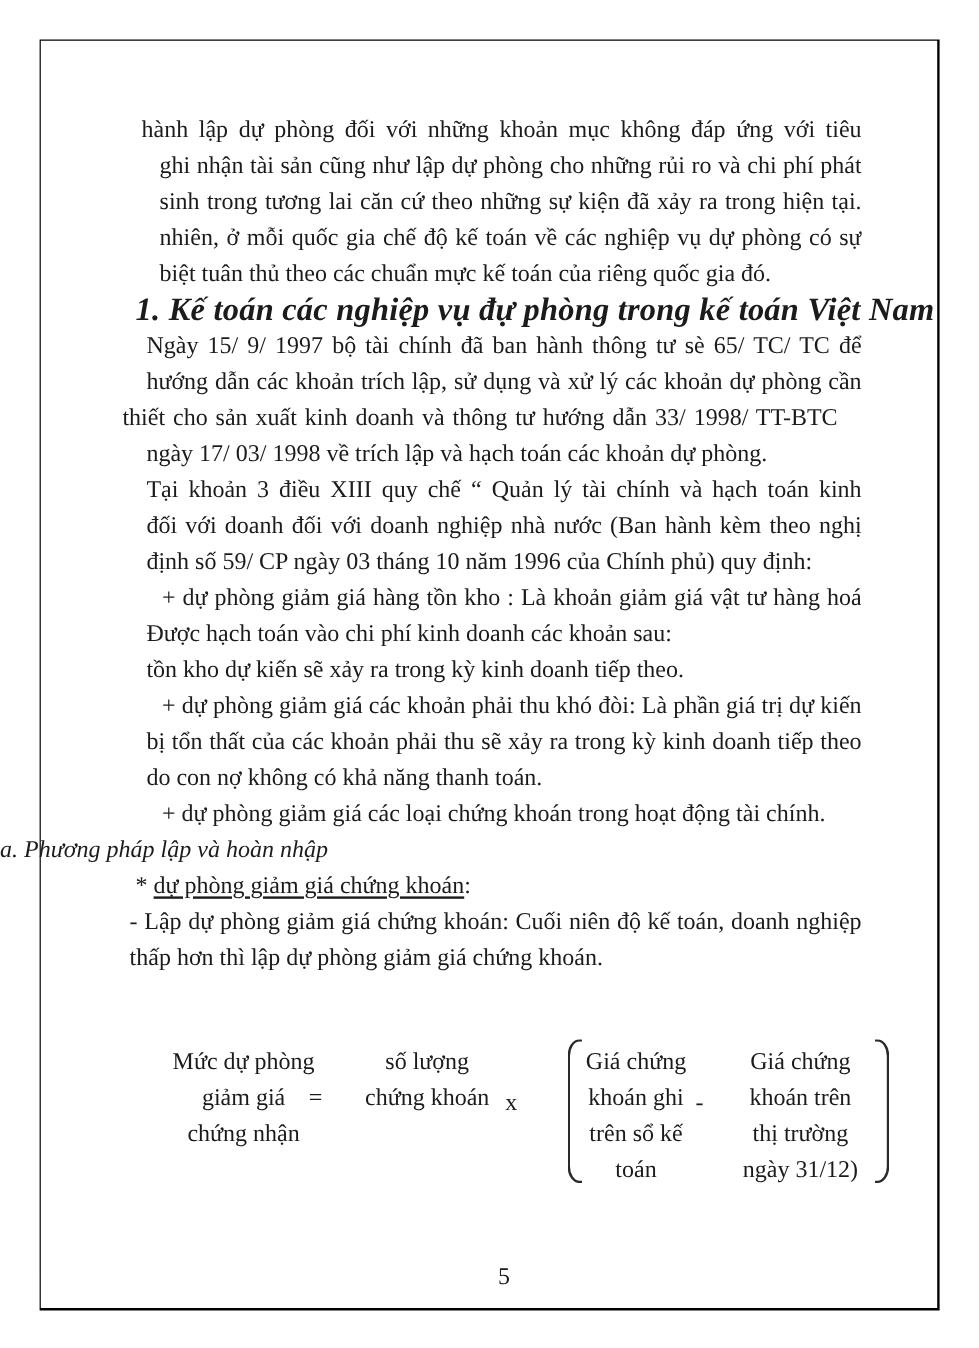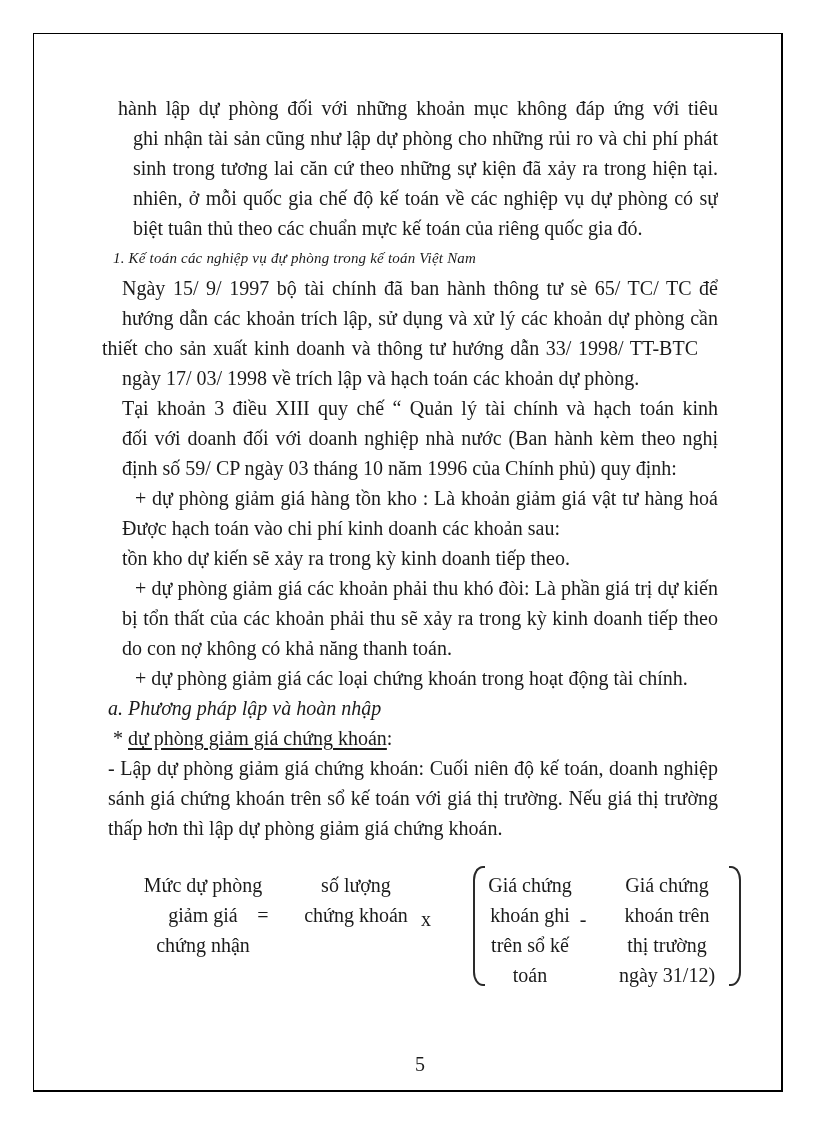--- a/index.html
+++ b/index.html
@@ -32,23 +32,23 @@
     white-space: nowrap;
     overflow: visible;
   }
   .line.just {
     text-align: justify;
     text-align-last: justify;
     white-space: normal;
     overflow: hidden;
   }
   .line.heading {
-    font-weight: normal;
+    font-weight: bold;
     font-style: italic;
-    font-size: 15px;
+    font-size: 27px;
     letter-spacing: 0.2px;
   }
   .line.italic { font-style: italic; }
   .u { text-decoration: underline; text-underline-offset: 3px; }
 
   .f-col {
     position: absolute;
     white-space: pre-line;
     text-align: center;
     font-size: 20px;
@@ -115,24 +115,23 @@
       <div class="line just" style="margin-left: 122px; width: 596px;">Tại khoản 3 điều XIII quy chế “ Quản lý tài chính và hạch toán kinh doanh</div>
       <div class="line just" style="margin-left: 122px; width: 596px;">đối với doanh đối với doanh nghiệp nhà nước (Ban hành kèm theo nghị</div>
       <div class="line" style="margin-left: 122px; width: 596px;">định số 59/ CP ngày 03 tháng 10 năm 1996 của Chính phủ) quy định:</div>
       <div class="line just" style="margin-left: 135px; width: 583px;">+ dự phòng giảm giá hàng tồn kho : Là khoản giảm giá vật tư hàng hoá</div>
       <div class="line" style="margin-left: 122px; width: 596px;">Được hạch toán vào chi phí kinh doanh các khoản sau:</div>
       <div class="line" style="margin-left: 122px; width: 596px;">tồn kho dự kiến sẽ xảy ra trong kỳ kinh doanh tiếp theo.</div>
       <div class="line just" style="margin-left: 135px; width: 583px;">+ dự phòng giảm giá các khoản phải thu khó đòi: Là phần giá trị dự kiến</div>
       <div class="line just" style="margin-left: 122px; width: 596px;">bị tổn thất của các khoản phải thu sẽ xảy ra trong kỳ kinh doanh tiếp theo</div>
       <div class="line" style="margin-left: 122px; width: 596px;">do con nợ không có khả năng thanh toán.</div>
       <div class="line" style="margin-left: 135px; width: 583px;">+ dự phòng giảm giá các loại chứng khoán trong hoạt động tài chính.</div>
-      <div class="line italic" style="margin-left: 108px; width: 610px;">a. Phương pháp lập và hoàn nhập</div>
+      <div class="line italic" style="width: 610px;">a. Phương pháp lập và hoàn nhập</div>
       <div class="line" style="margin-left: 113px; width: 605px;"><span>* </span><span class="u">dự phòng giảm giá chứng khoán</span><span>:</span></div>
       <div class="line just" style="margin-left: 108px; width: 610px;">- Lập dự phòng giảm giá chứng khoán: Cuối niên độ kế toán, doanh nghiệp so</div>
-      <div class="line just" style="margin-left: 108px; width: 610px;">sánh giá chứng khoán trên sổ kế toán với giá thị trường. Nếu giá thị trường</div>
       <div class="line" style="margin-left: 108px; width: 610px;">thấp hơn thì lập dự phòng giảm giá chứng khoán.</div>
     </div>
 
   <div>
     <div class="f-col f-result">Mức dự phòng
 giảm giá
 chứng nhận</div>
     <div class="f-op f-equals">=</div>
     <div class="f-col f-qty">số lượng
 chứng khoán</div>

